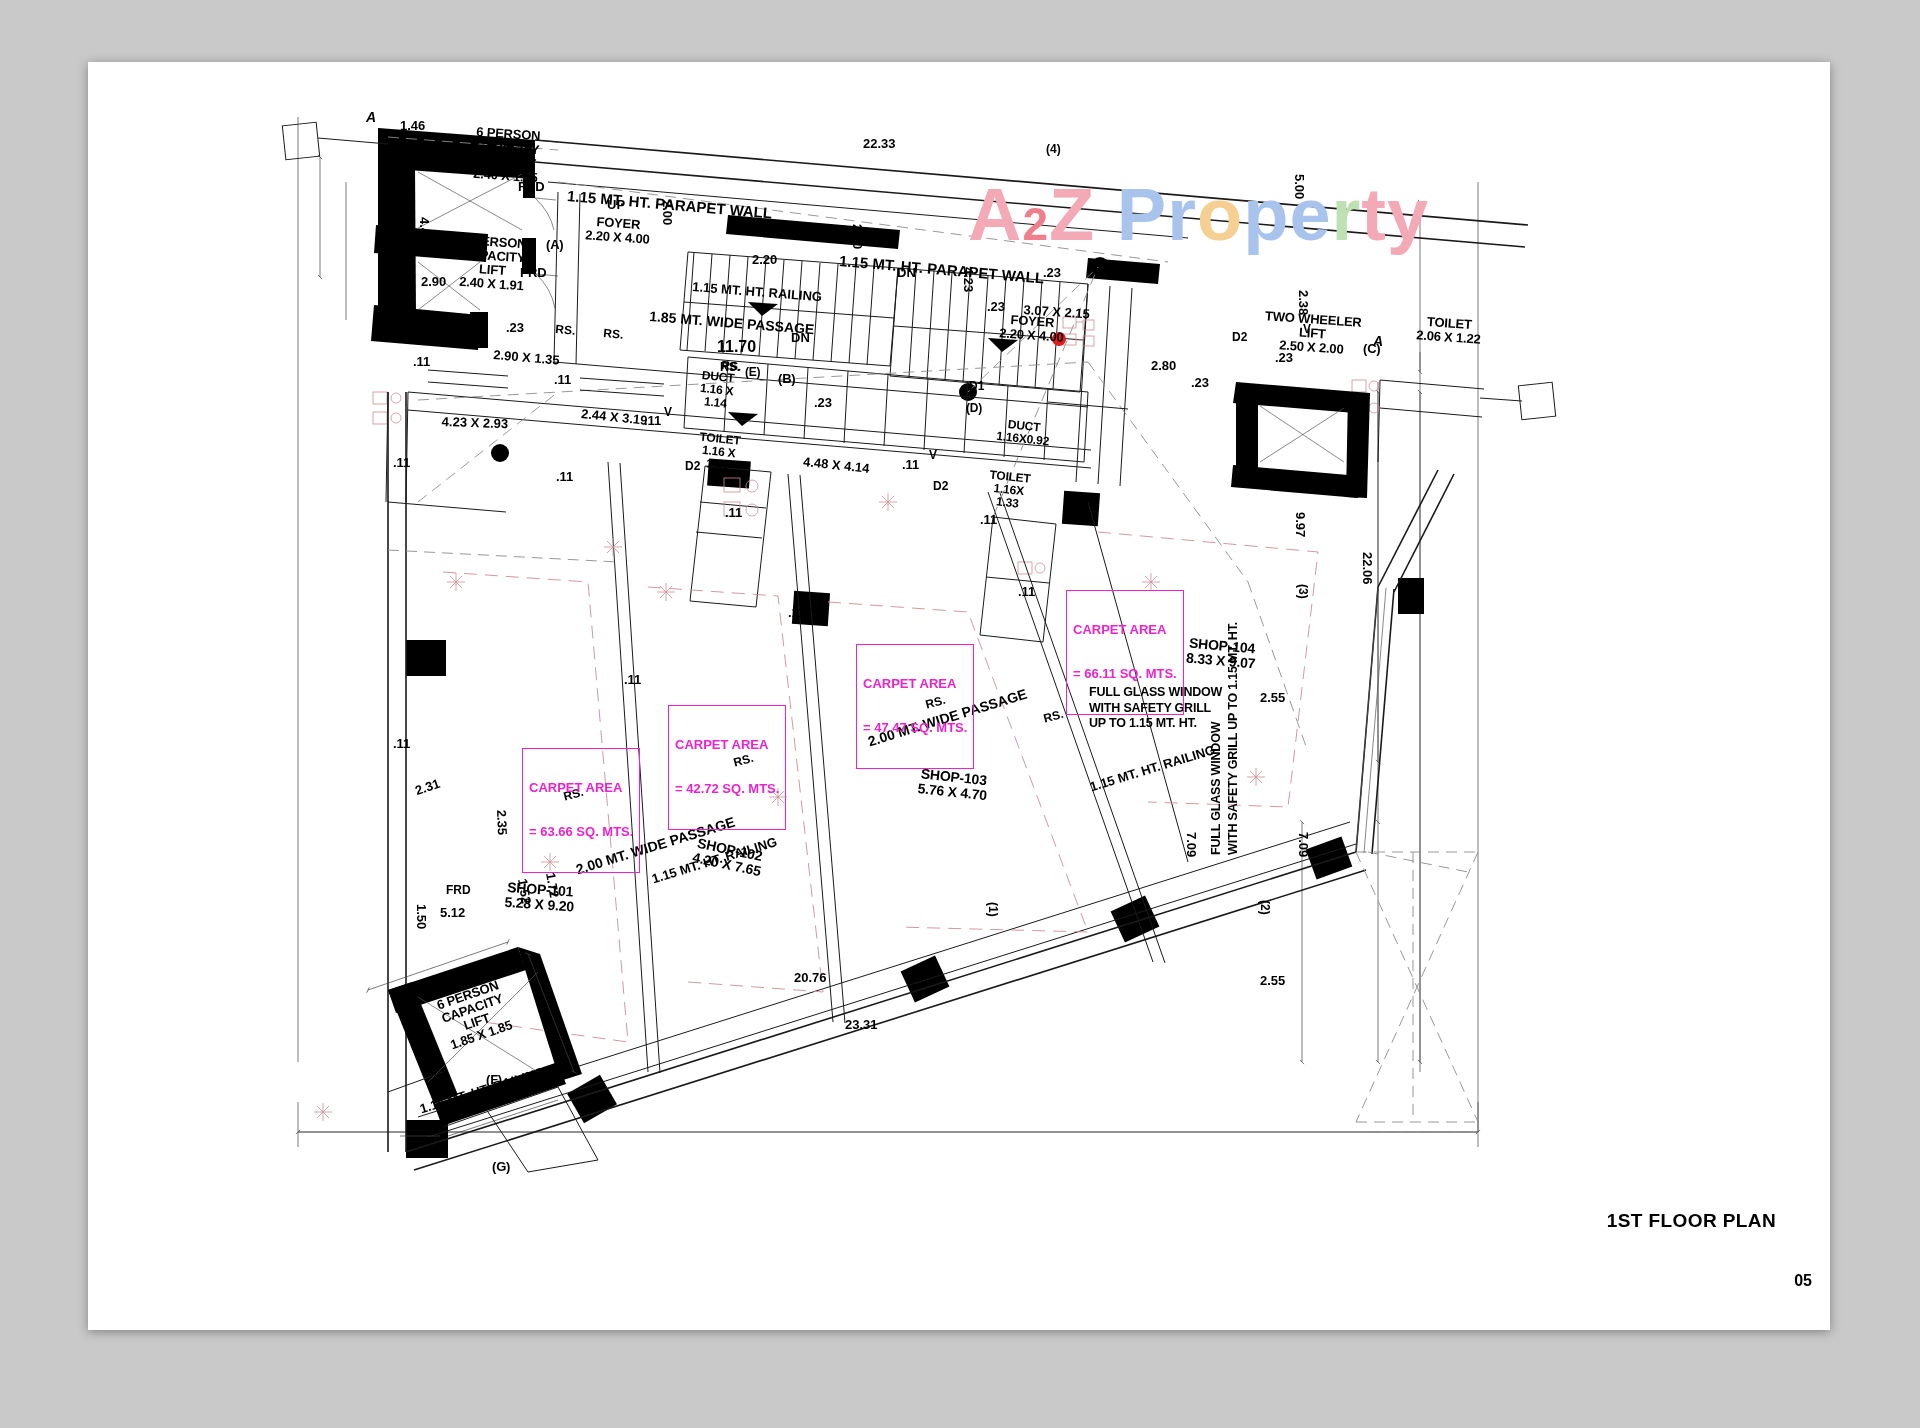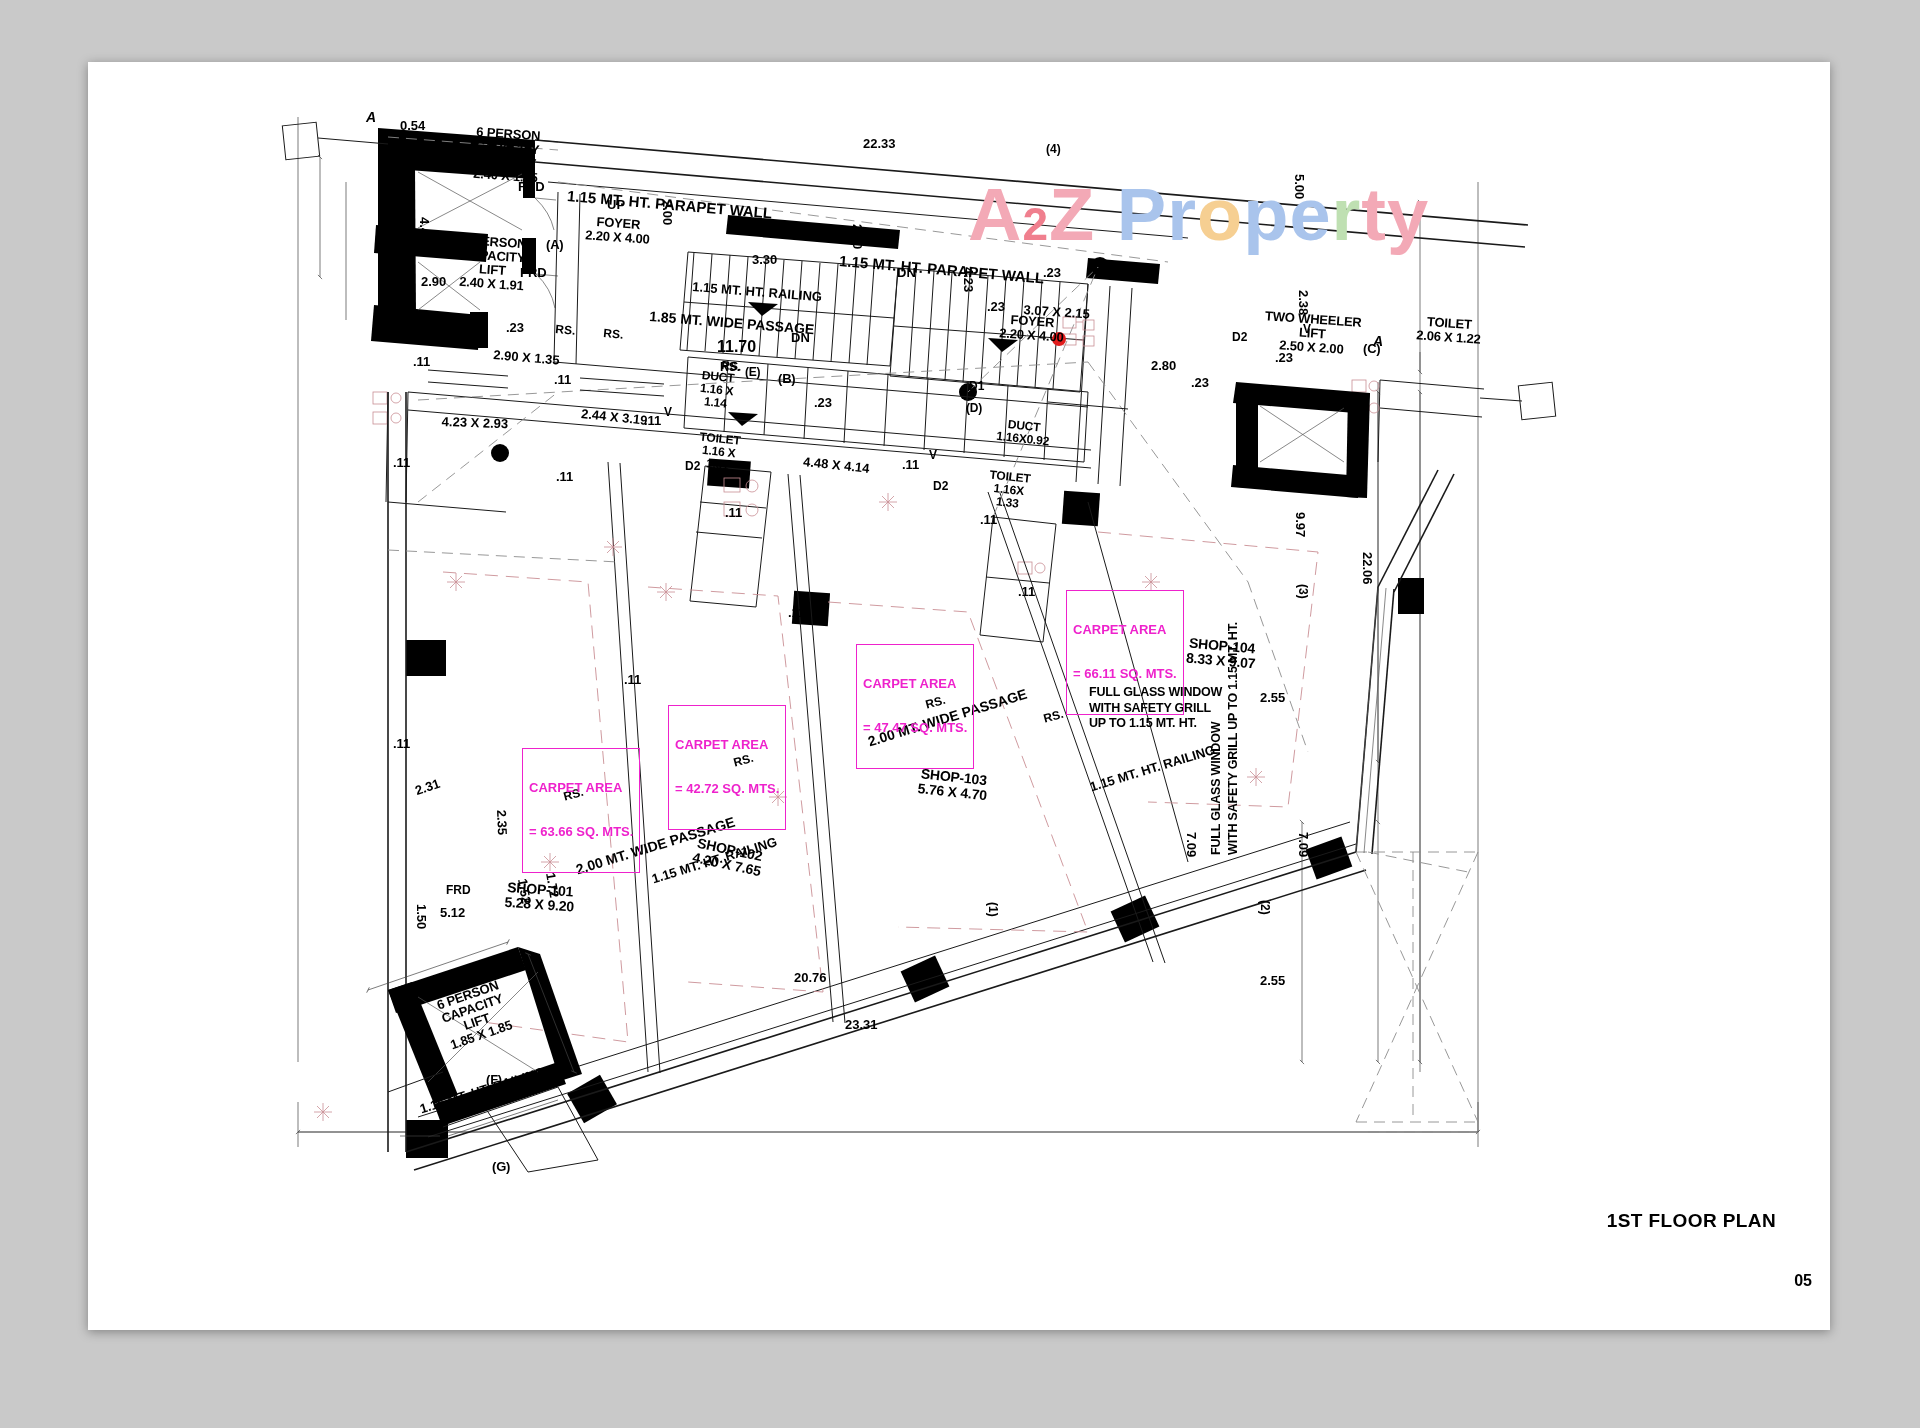--- a/index.html
+++ b/index.html
@@ -525,32 +525,32 @@
     <div class="dim" style="left:516px;top:264px;font-size:12px;transform:rotate(5deg);">RS.</div>
     <div class="dim" style="left:634px;top:296px;font-size:12px;transform:rotate(5deg);">RS.</div>
     <div class="dim" style="left:836px;top:636px;font-size:12px;transform:rotate(-15deg);">RS.</div>
     <div class="dim" style="left:954px;top:650px;font-size:12px;transform:rotate(-15deg);">RS.</div>
     <div class="dim" style="left:644px;top:694px;font-size:12px;transform:rotate(-15deg);">RS.</div>
     <div class="dim" style="left:474px;top:728px;font-size:12px;transform:rotate(-15deg);">RS.</div>
 
     <div class="lbl" style="left:278px;top:48px;font-size:14px;font-style:italic;">A</div>
     <div class="lbl" style="left:1285px;top:272px;font-size:14px;font-style:italic;">A</div>
 
-    <div class="dim" style="left:312px;top:56px;font-size:13px;">0.54</div>
+    <div class="dim" style="left:312px;top:56px;font-size:13px;">1.46</div>
     <div class="dim" style="left:775px;top:74px;font-size:13px;">22.33</div>
     <div class="dim" style="left:958px;top:80px;font-size:12px;">(4)</div>
     <div class="dim" style="left:1204px;top:112px;font-size:13px;writing-mode:vertical-rl;">5.00</div>
     <div class="dim" style="left:302px;top:104px;font-size:12px;writing-mode:vertical-rl;">(5)</div>
     <div class="dim" style="left:302px;top:126px;font-size:13px;writing-mode:vertical-rl;">4.35</div>
     <div class="dim" style="left:329px;top:155px;font-size:13px;writing-mode:vertical-rl;">4.46</div>
     <div class="dim" style="left:333px;top:212px;font-size:13px;text-align:center;">2.90</div>
 
     <div class="dim" style="left:572px;top:138px;font-size:13px;writing-mode:vertical-rl;">2.00</div>
     <div class="dim" style="left:762px;top:162px;font-size:13px;writing-mode:vertical-rl;">2.00</div>
-    <div class="dim" style="left:664px;top:190px;font-size:13px;">3.30</div>
+    <div class="dim" style="left:664px;top:190px;font-size:13px;">2.20</div>
     <div class="dim" style="left:873px;top:205px;font-size:13px;writing-mode:vertical-rl;">4.23</div>
     <div class="dim" style="left:899px;top:237px;font-size:13px;">.23</div>
     <div class="dim" style="left:955px;top:203px;font-size:13px;">.23</div>
     <div class="dim" style="left:936px;top:240px;font-size:13px;transform:rotate(4deg);">3.07 X 2.15</div>
     <div class="dim" style="left:1208px;top:228px;font-size:13px;writing-mode:vertical-rl;">2.38</div>
     <div class="dim" style="left:1063px;top:296px;font-size:13px;">2.80</div>
     <div class="dim" style="left:418px;top:258px;font-size:13px;">.23</div>
     <div class="dim" style="left:406px;top:285px;font-size:13px;transform:rotate(5deg);">2.90 X 1.35</div>
     <div class="dim" style="left:325px;top:292px;font-size:13px;">.11</div>
     <div class="dim" style="left:354px;top:352px;font-size:13px;transform:rotate(2deg);">4.23 X 2.93</div>

